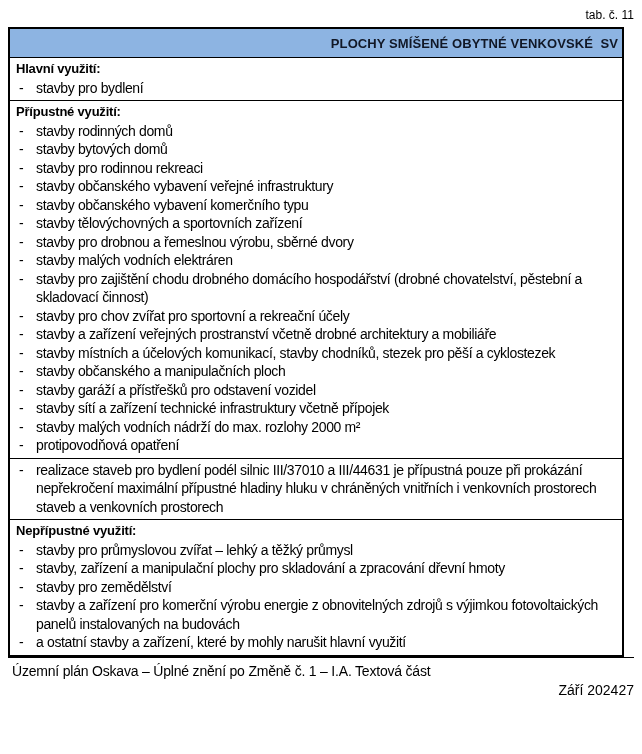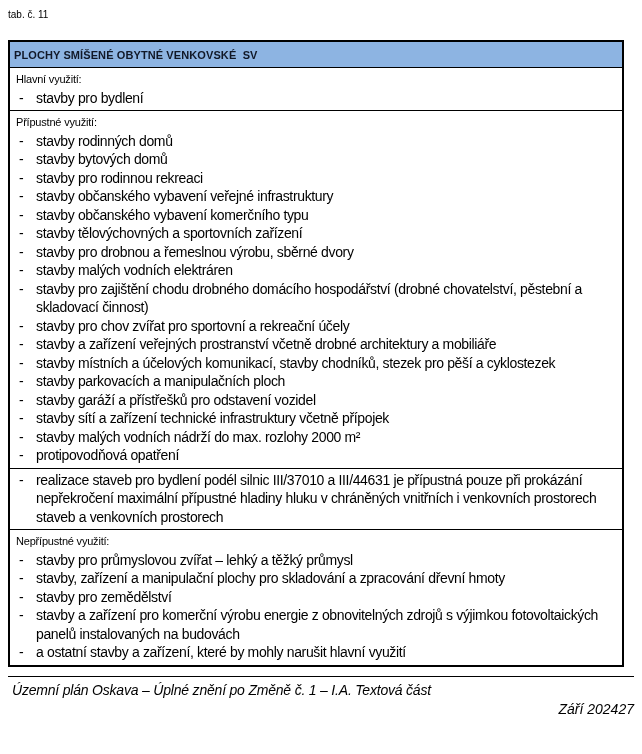--- a/index.html
+++ b/index.html
@@ -12,51 +12,51 @@
   .page {
     position: relative;
     width: 642px;
     height: 754px;
     box-sizing: border-box;
     padding: 6px 8px 0 8px;
     background: #fff;
     overflow: hidden;
   }
   .tab-note {
-    text-align: left;
-    font-size: 10px;
+    text-align: right;
+    font-size: 12px;
     line-height: 18px;
     padding-right: 0px;
-    margin-bottom: 16px;
+    margin-bottom: 3px;
   }
   .ztable {
     border: 2px solid #000;
     width: 616px;
     box-sizing: border-box;
     background: #fff;
   }
   .ztitle {
     background: var(--hdr-bg, #8db4e2);
     color: var(--hdr-fg, #111827);
     font-weight: bold;
-    font-size: 11px;
-    text-align: left;
+    font-size: 13px;
+    text-align: right;
     padding: 7px 4px 6px 4px;
     border-bottom: 1.5px solid #000;
     white-space: pre-wrap;
     letter-spacing: 0.1px;
   }
   .section {
     border-bottom: 1.5px solid #000;
     padding: 2px 0 3px 0;
   }
   .section:last-child { border-bottom: none; }
   .sec-heading {
-    font-weight: normal;
-    font-size: 11px;
+    font-weight: bold;
+    font-size: 13px;
     line-height: 18.5px;
     padding: 0 6px;
     letter-spacing: -0.2px;
   }
   .item {
     display: flex;
     align-items: flex-start;
     font-size: 14px;
     line-height: 18.5px;
     letter-spacing: -0.35px;
@@ -64,23 +64,21 @@
   .dash {
     flex: 0 0 26px;
     box-sizing: border-box;
     padding-left: 9px;
   }
   .item-text {
     flex: 1 1 auto;
     padding-right: 12px;
   }
   .footer {
-    margin-top: 9px;
     width: 626px;
-    font-style: italic;
   }
   .footer-rule {
     border-top: 1.5px solid #000;
     height: 0;
     margin-bottom: 4px;
   }
   .footer-line1 {
     font-size: 14px;
     line-height: 19px;
     padding-left: 4px;
@@ -156,21 +154,21 @@
           <div class="item">
             <span class="dash">-</span>
             <span class="item-text">stavby a zařízení veřejných prostranství včetně drobné architektury a mobiliáře</span>
           </div>
           <div class="item">
             <span class="dash">-</span>
             <span class="item-text">stavby místních a účelových komunikací, stavby chodníků, stezek pro pěší a cyklostezek</span>
           </div>
           <div class="item">
             <span class="dash">-</span>
-            <span class="item-text">stavby parkovacích a manipulačních ploch</span>
+            <span class="item-text">stavby občanského a manipulačních ploch</span>
           </div>
           <div class="item">
             <span class="dash">-</span>
             <span class="item-text">stavby garáží a přístřešků pro odstavení vozidel</span>
           </div>
           <div class="item">
             <span class="dash">-</span>
             <span class="item-text">stavby sítí a zařízení technické infrastruktury včetně přípojek</span>
           </div>
           <div class="item">

